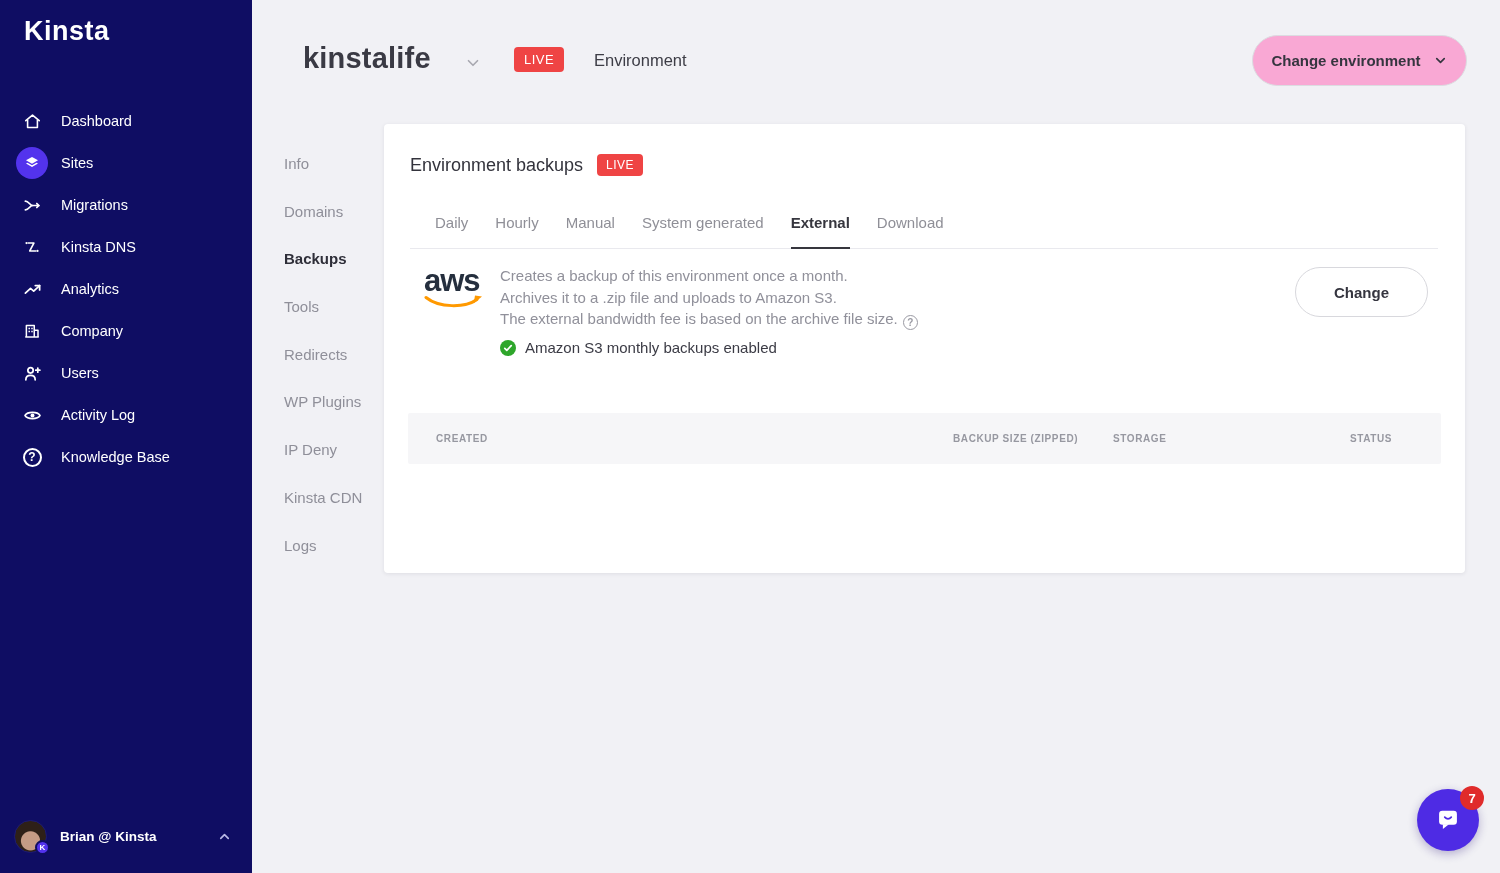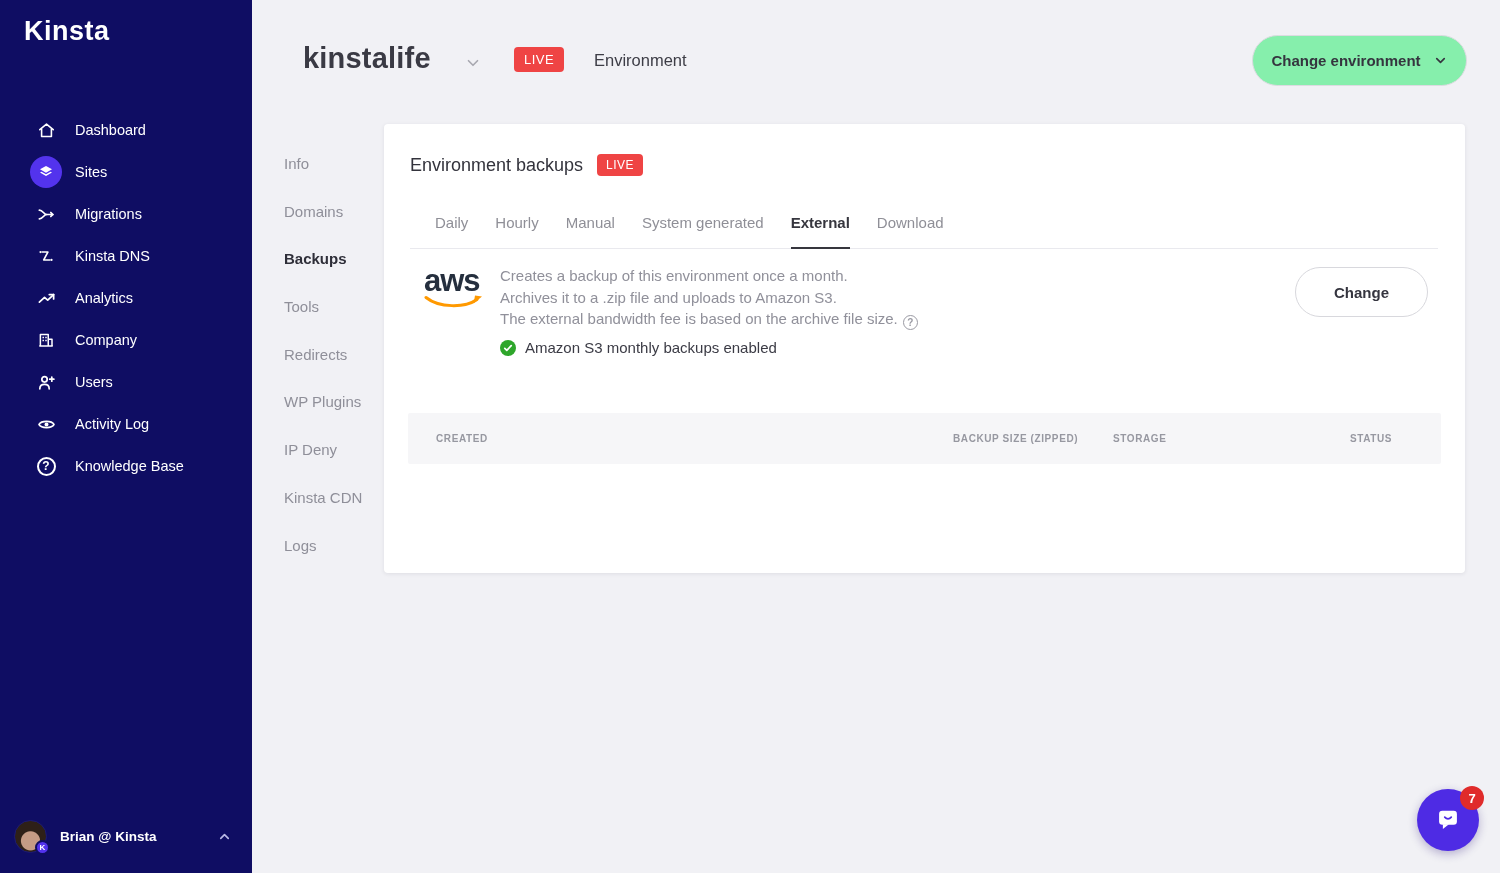--- a/index.html
+++ b/index.html
@@ -21,21 +21,21 @@
   .logo {
     position:absolute; left:24px; top:16px;
     font-size:27px; font-weight:800; letter-spacing:.5px; color:#fff;
   }
   .company-row { position:absolute; left:24px; top:50px; width:210px; height:26px; }
   .company-name { font-size:13.5px; font-weight:600; color:#fff; line-height:26px; }
   .company-chevron { position:absolute; left:148px; top:6px; opacity:.75; cursor:pointer; }
   .bell-wrap { position:absolute; left:186px; top:0px; width:28px; height:28px; cursor:pointer; }
   .bell-dot { position:absolute; right:2px; top:2px; width:9px; height:9px; border-radius:50%; background:#E0352B; }
 
-  .nav { position:absolute; left:0; top:109px; width:252px;margin-left:14px; }
+  .nav { position:absolute; left:0; top:100px; width:252px; }
   .nav-item {
     display:flex; align-items:center; height:42px; padding-left:16px;
     cursor:pointer; color:#fff;
   }
   .nav-icon-box {
     width:32px; height:32px; border-radius:50%;
     display:flex; align-items:center; justify-content:center; flex:0 0 32px;
   }
   .nav-item.active .nav-icon-box { background:#5333ED; }
   .nav-label { margin-left:13px; font-size:14.5px; font-weight:500; }
@@ -66,21 +66,21 @@
   .site-name { position:absolute; left:303px; top:42px; font-size:29px; font-weight:800; color:#3A3A44; letter-spacing:.2px; }
   .site-chevron { position:absolute; left:464px; top:54px; cursor:pointer; color:#A0A0A8; }
   .badge-live {
     display:inline-block; background:#ef4444; color:#fff; font-weight:400;
     font-size:13px; letter-spacing:.5px; padding:5px 10px; border-radius:4px;
   }
   .header-live { position:absolute; left:514px; top:47px; }
   .env-label { position:absolute; left:566px; top:51px; font-size:16.5px; color:#3D3D46;padding-left:28px; }
   .change-env-btn {
     position:absolute; left:1252px; top:35px; width:215px; height:51px;
-    background:#86efac; border:1px solid #DCDCE1; border-radius:26px;
+    background:#f9a8d4; border:1px solid #DCDCE1; border-radius:26px;
     display:flex; align-items:center; justify-content:center; gap:12px;
     font-size:15px; font-weight:700; color:#35353F; cursor:pointer;
   }
 
   
   .subnav { position:absolute; left:284px; top:140px; }
   .subnav-item { height:47.7px; line-height:47.7px; font-size:15px; color:#8F8F99; cursor:pointer; white-space:nowrap; }
   .subnav-item.active { color:#2F2F39; font-weight:700; }
 
   

